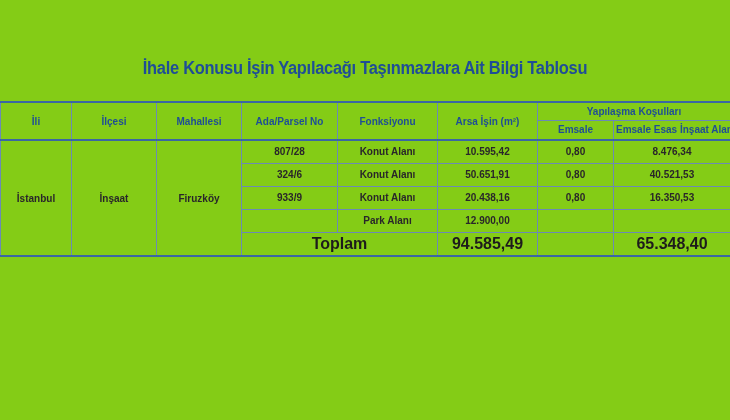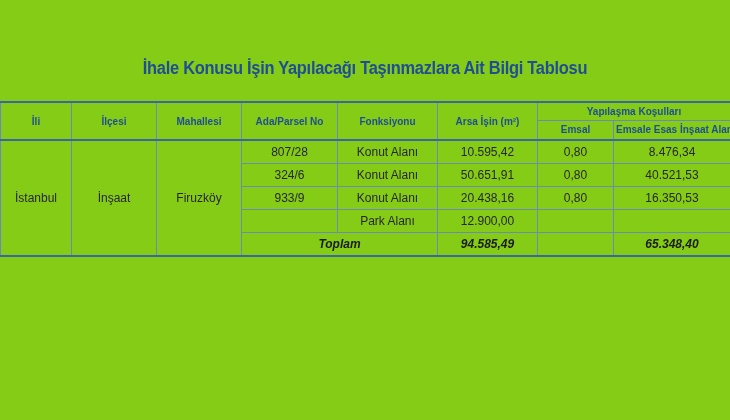--- a/index.html
+++ b/index.html
@@ -48,29 +48,28 @@
   tr.drow  { height: 23px; }
   tr.trow  { height: 24px; }
 
   th.head {
     color: #1f4e96;
     font-size: 10px;
     font-weight: 700;
   }
   td.cell {
     color: #29262a;
-    font-size: 12px;
-    font-weight: 400;
+    font-size: 10px;
+    font-weight: 700;
   }
   tr.dfirst td, tr.dfirst th { border-top: 2px solid #3a67a3; }
   td.total {
     color: #1d1b1c;
-    font-size: 12px;
+    font-size: 16px;
     font-weight: 700;
-    font-style: italic;
   }
 </style>
 </head>
 <body>
 
 <div class="page">
 
   <div class="title">İhale Konusu İşin Yapılacağı Taşınmazlara Ait Bilgi Tablosu</div>
 
   <table class="info">
@@ -89,21 +88,21 @@
         <tr class="hrow1">
       <th class="head" rowspan="2">İli</th>
       <th class="head" rowspan="2">İlçesi</th>
       <th class="head" rowspan="2">Mahallesi</th>
       <th class="head" rowspan="2">Ada/Parsel No</th>
       <th class="head" rowspan="2">Fonksiyonu</th>
       <th class="head" rowspan="2">Arsa İşin (m²)</th>
       <th class="head" colspan="2">Yapılaşma Koşulları</th>
     </tr>
     <tr class="hrow2">
-      <th class="head">Emsal</th>
+      <th class="head">Emsale</th>
       <th class="head">Emsale Esas İnşaat Alanı (m²)</th>
     </tr>
 
     <tr class="drow dfirst">
       <td class="cell" rowspan="5">İstanbul</td>
       <td class="cell" rowspan="5">İnşaat</td>
       <td class="cell" rowspan="5">Firuzköy</td>
       <td class="cell">807/28</td>
       <td class="cell">Konut Alanı</td>
       <td class="cell">10.595,42</td>

